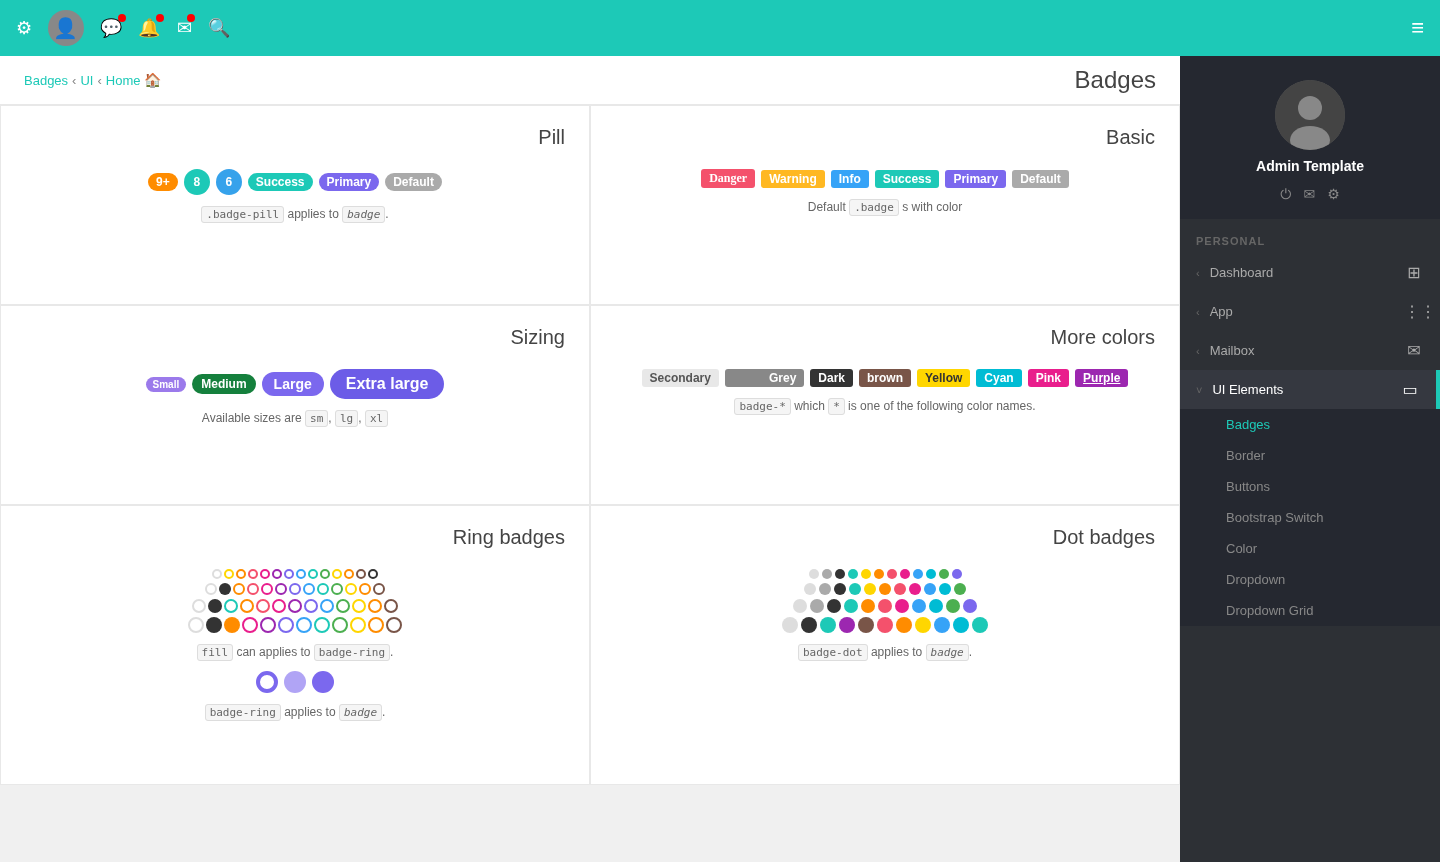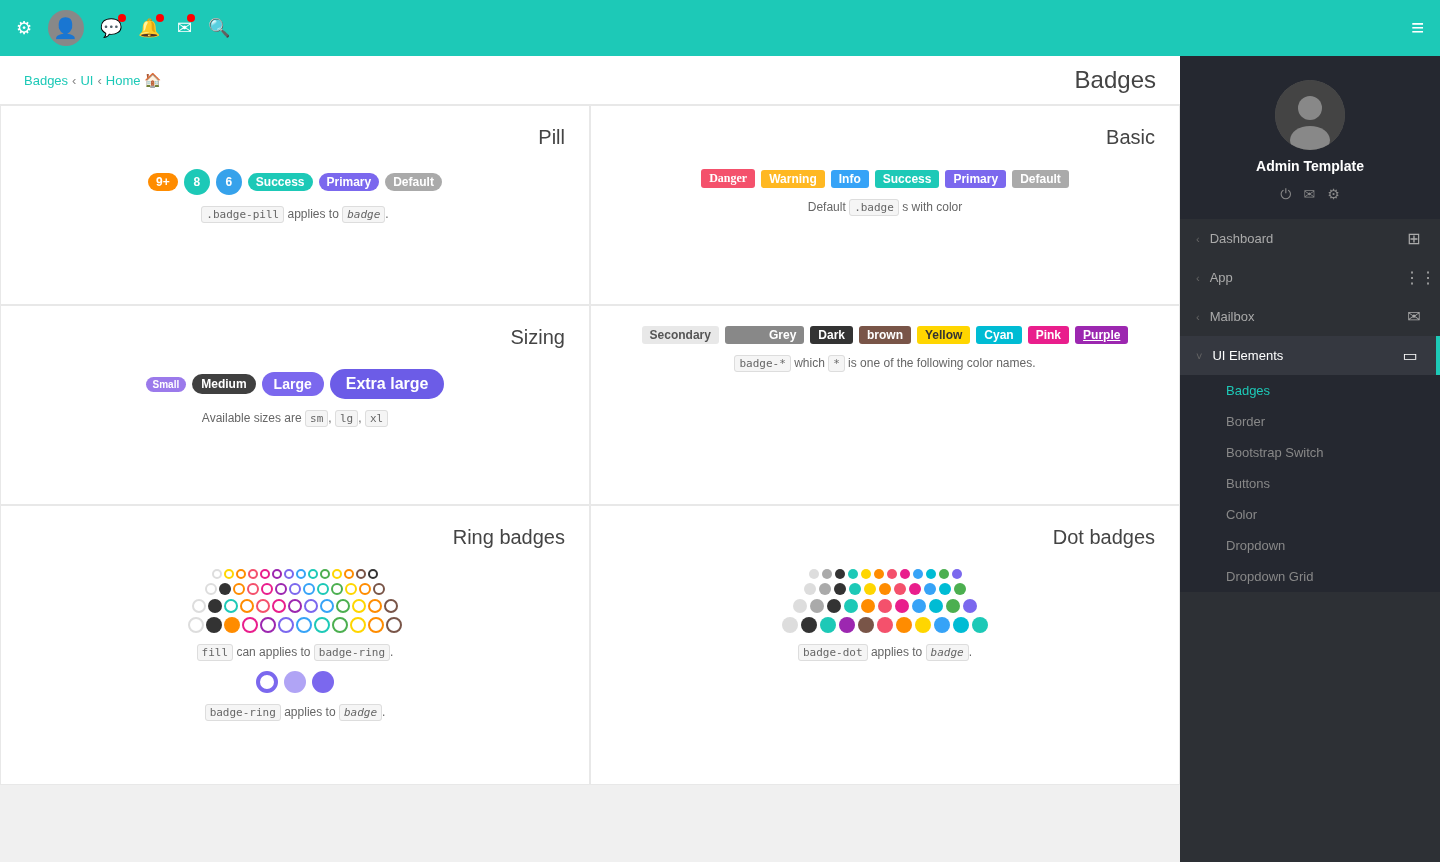--- a/index.html
+++ b/index.html
@@ -202,31 +202,32 @@
             Default <code>.badge</code> s with color
           </div>
         </div>
       </div>
 
       <div class="card">
         <div class="card-title">Sizing</div>
         <div class="flex-col">
           <div class="badge-row">
             <span class="badge badge-pill" style="background:#9b7aeb;font-size:10px;padding:2px 7px;">Small</span>
-            <span class="badge badge-pill" style="background:#404040;font-size:12px;padding:3px 9px;">Medium</span>
+            <span class="badge badge-pill" style="background:#15803d;font-size:12px;padding:3px 9px;">Medium</span>
             <span class="badge badge-pill" style="background:#7b68ee;font-size:14px;padding:4px 12px;">Large</span>
             <span class="badge badge-pill" style="background:#6c5ce7;font-size:16px;padding:6px 16px;">Extra large</span>
           </div>
           <div class="code-text">
             Available sizes are <code>sm</code>, <code>lg</code>, <code>xl</code>
           </div>
         </div>
       </div>
 
       <div class="card">
+        <div class="card-title">More colors</div>
         <div class="flex-col">
           <div class="badge-row">
             <span class="badge" style="background:#e8e8e8;color:#555;">Secondary</span>
             <span class="badge" style="background:#888;padding-left:44px;">Grey</span>
             <span class="badge" style="background:#333;">Dark</span>
             <span class="badge" style="background:#795548;">brown</span>
             <span class="badge" style="background:#ffd600;color:#333;">Yellow</span>
             <span class="badge" style="background:#00bcd4;">Cyan</span>
             <span class="badge" style="background:#e91e8c;">Pink</span>
             <span class="badge" style="background:#9c27b0;text-decoration:underline;">Purple</span>
@@ -407,20 +408,21 @@
         </svg>
       </div>
       <div class="profile-name">Admin Template</div>
       <div class="profile-icons">
         <span class="profile-icon">⏻</span>
         <span class="profile-icon">✉</span>
         <span class="profile-icon">⚙</span>
       </div>
     </div>
 
+    <div class="sidebar-section-label">PERSONAL</div>
 
     <div class="sidebar-item">
       <div class="sidebar-item-left">
         <span class="chevron">‹</span>
         <span>Dashboard</span>
       </div>
       <span class="sidebar-item-icon">⊞</span>
     </div>
 
     <div class="sidebar-item">
@@ -443,22 +445,22 @@
       <div class="sidebar-item-left">
         <span class="chevron-down">˅</span>
         <span>UI Elements</span>
       </div>
       <span class="sidebar-item-icon">▭</span>
     </div>
 
     <div class="sidebar-submenu">
       <div class="sidebar-subitem active" style="color:#1dc9b7;">Badges</div>
       <div class="sidebar-subitem">Border</div>
+      <div class="sidebar-subitem">Buttons</div>
       <div class="sidebar-subitem">Bootstrap Switch</div>
-      <div class="sidebar-subitem">Buttons</div>
       <div class="sidebar-subitem">Color</div>
       <div class="sidebar-subitem">Dropdown</div>
       <div class="sidebar-subitem">Dropdown Grid</div>
     </div>
 
   </div>
 
 </div>
 
 </body></html>

